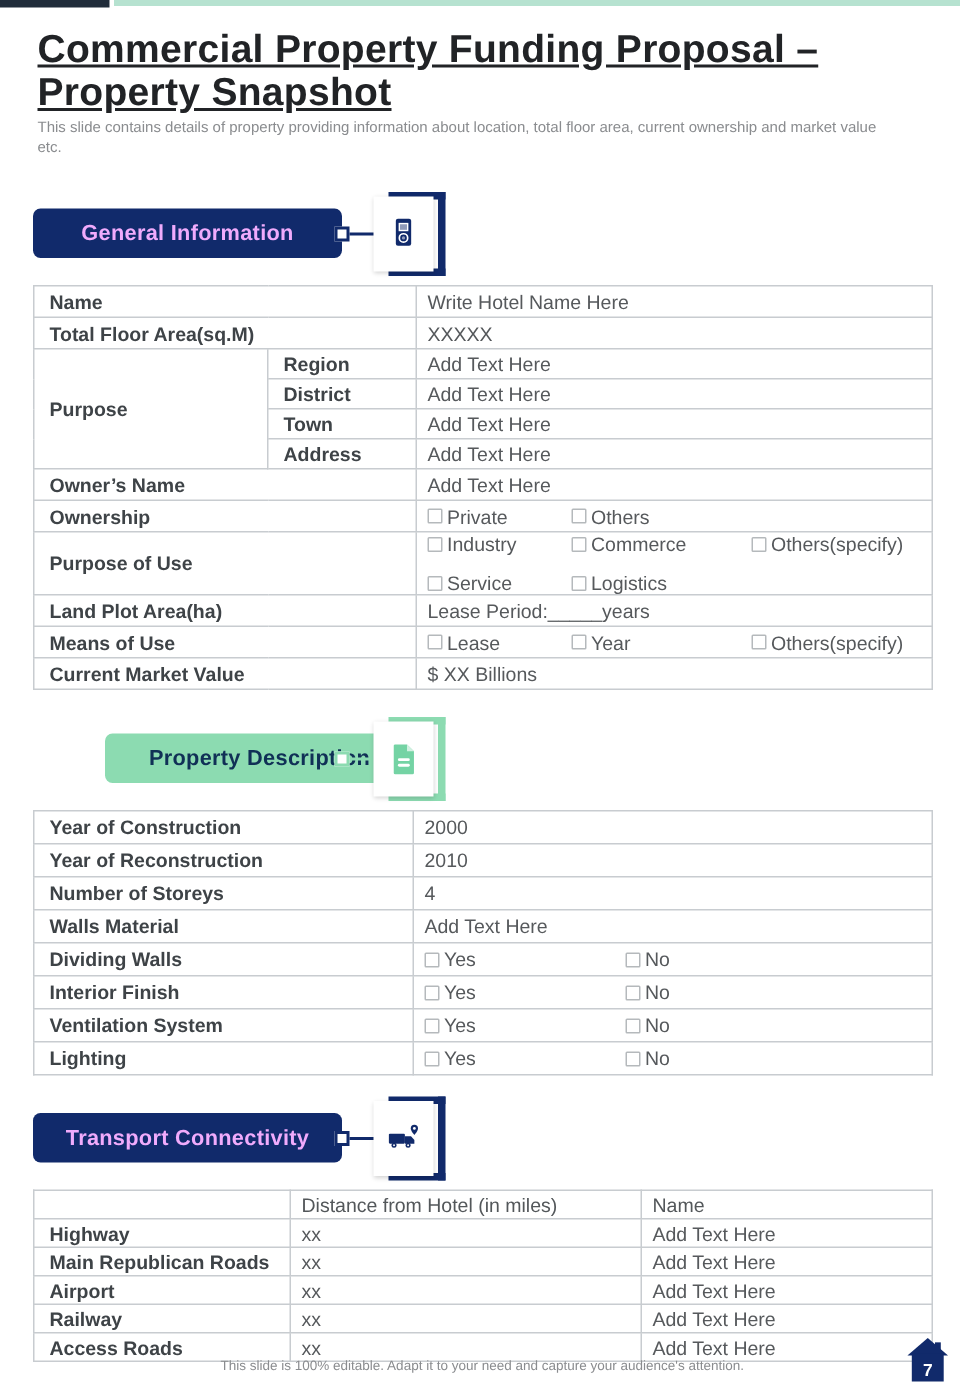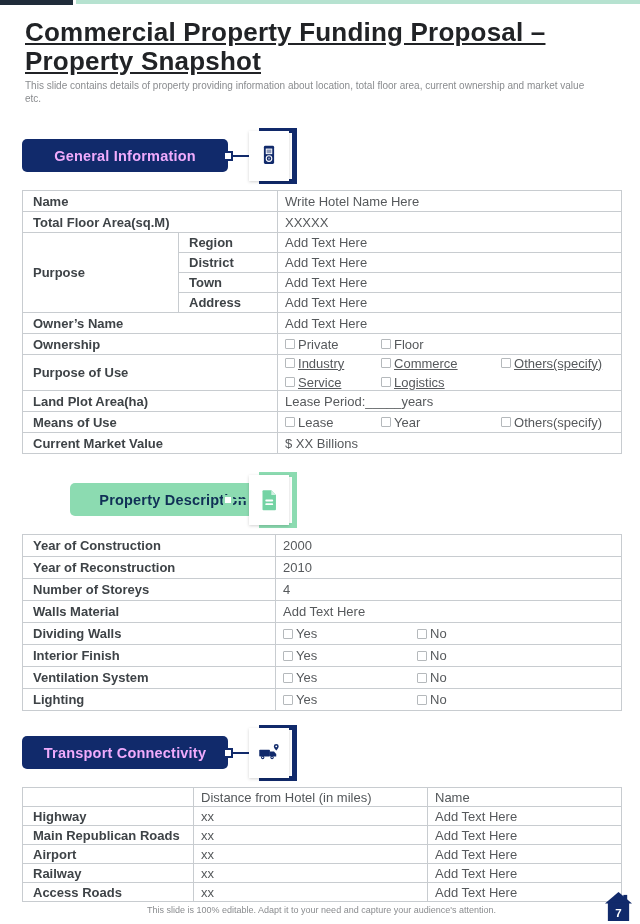--- a/index.html
+++ b/index.html
@@ -43,21 +43,21 @@
   .t-gen tr.h20{height:20px;}
   .t-gen tr.h36{height:36px;}
   .t-prop tr{height:22px;}
   .t-trans tr{height:19px;}
 
   
   .opts{display:flex;align-items:center;}
   .opt{display:flex;align-items:center;color:#56595c;}
   .opt .cb{width:8px;height:8px;border:1px solid #b5b9bc;border-radius:1px;background:#fff;margin-right:3px;flex:none;}
   .w96{width:96px;} .w120{width:120px;} .w134{width:134px;}
-  .optstack{display:flex;flex-direction:column;justify-content:space-between;gap:4px;text-decoration:underline;}
+  .optstack{display:flex;flex-direction:column;justify-content:space-between;gap:11px;}
 
   
   .footer-note{position:absolute;left:3px;right:0;bottom:9px;text-align:center;font-size:9px;color:#8a8c8f;}
   .page-badge{position:absolute;right:7px;bottom:2px;width:29px;height:31px;}
 </style>
 </head>
 <body>
 
 <div class="slide">
 
@@ -126,21 +126,21 @@
     <tr>
       <td class="lbl" colspan="2">Ownership</td>
       <td class="val">
         <div class="opts">
           <span class="opt w96">
                 <span class="cb"></span>
                 <span>Private</span>
               </span>
           <span class="opt">
                 <span class="cb"></span>
-                <span>Floor</span>
+                <span>Others</span>
               </span>
         </div>
       </td>
     </tr>
     <tr class="h36">
       <td class="lbl" colspan="2">Purpose of Use</td>
       <td class="val">
         <div class="optstack">
           <div class="opts">
             <span class="opt w96">

